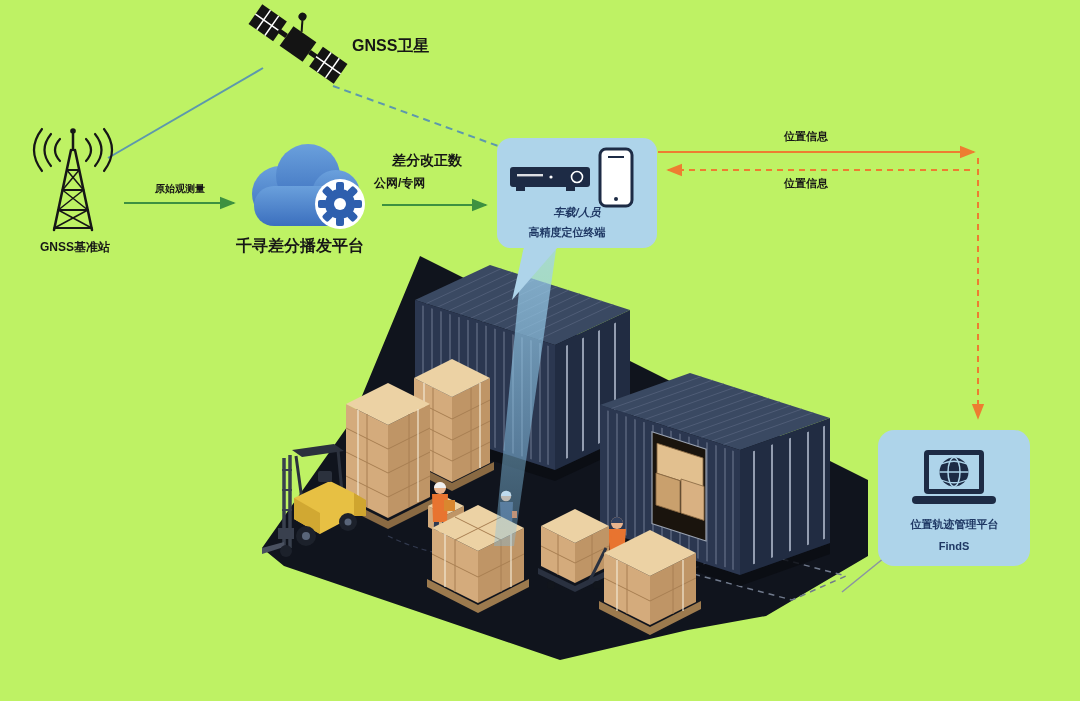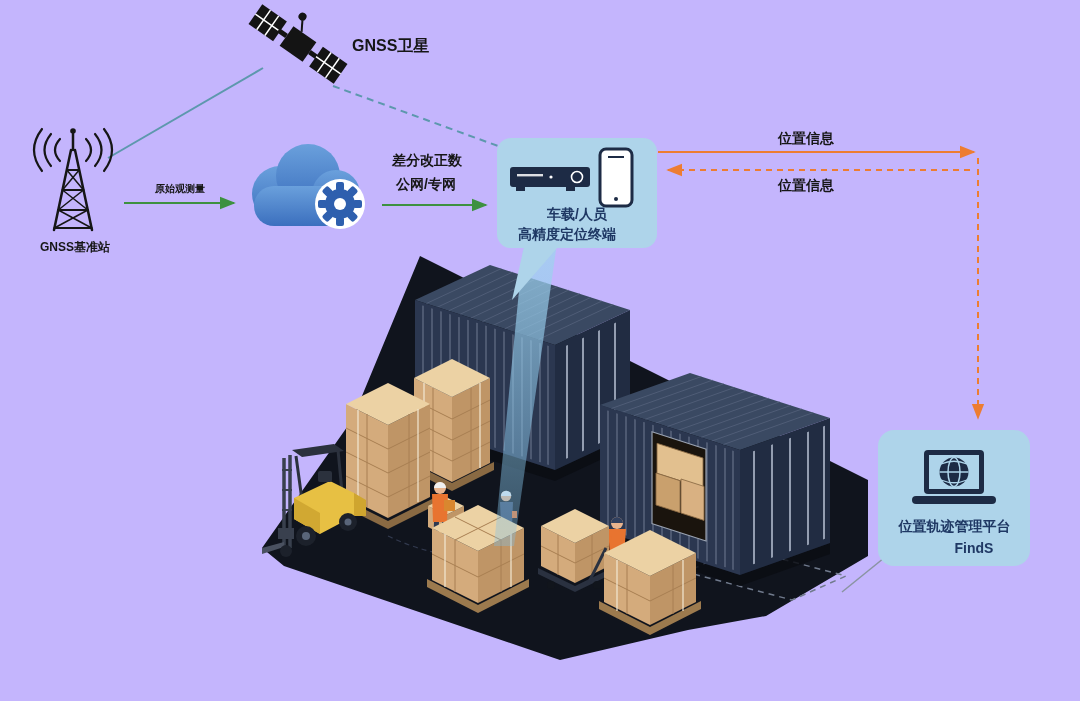--- a/index.html
+++ b/index.html
@@ -1,22 +1,22 @@
 <!DOCTYPE html>
 <html><head>
 <meta charset="utf-8">
 <style>
   html,body{margin:0;padding:0;background:#fff;}
   .stage{
-    position:relative;width:1080px;height:701px;background:#c4b5fd;overflow:hidden;
+    position:relative;width:1080px;height:701px;background:#bef264;overflow:hidden;
     font-family:"Liberation Sans","DejaVu Sans",sans-serif;
   }
   .stage svg{position:absolute;left:0;top:0;}
   .lbl{
-    position:absolute;font-weight:700;color:#161616;font-size:14px;
+    position:absolute;font-weight:700;color:#161616;font-size:11px;
     line-height:1.25;text-align:center;white-space:nowrap;
   }
   .lbl.navy{color:#1f3864;}
   .lbl.left{text-align:left;}
 </style>
 </head>
 <body>
 
 <div class="stage">
 
@@ -272,26 +272,27 @@
     </g>
   </g>
 </svg>
 
 <div class="lbl left" style="left:352px;top:36px;font-size:16px;">GNSS卫星</div>
 
 <div class="lbl" style="left:12px;top:240px;width:126px;font-size:12px;">GNSS基准站</div>
 
 <div class="lbl" style="left:124px;top:183px;width:112px;font-size:10px;">原始观测量</div>
 
+<div class="lbl" style="left:222px;top:236px;width:156px;font-size:16px;">千寻差分播发平台</div>
 
 <div class="lbl left" style="left:392px;top:152px;font-size:14px;font-family:Liberation Serif, serif;">差分改正数</div>
-<div class="lbl left" style="left:396px;top:176px;font-size:14px;">公网/专网</div>
-
-<div class="lbl navy" style="left:497px;top:206px;width:160px;">车载/人员</div>
+<div class="lbl left" style="left:374px;top:176px;font-size:12px;">公网/专网</div>
+
+<div class="lbl navy" style="left:497px;top:206px;width:160px;font-style:italic;">车载/人员</div>
 <div class="lbl navy" style="left:497px;top:226px;width:140px;font-family:Liberation Serif, serif;">高精度定位终端</div>
 
 <div class="lbl" style="left:758px;top:130px;width:96px;">位置信息</div>
 <div class="lbl" style="left:758px;top:177px;width:96px;">位置信息</div>
 
 <div class="lbl navy" style="left:878px;top:518px;width:153px;">位置轨迹管理平台</div>
-<div class="lbl navy" style="left:878px;top:540px;width:152px;padding-left:20px;">FindS</div>
+<div class="lbl navy" style="left:878px;top:540px;width:152px;">FindS</div>
 
 </div>
 
 </body></html>

